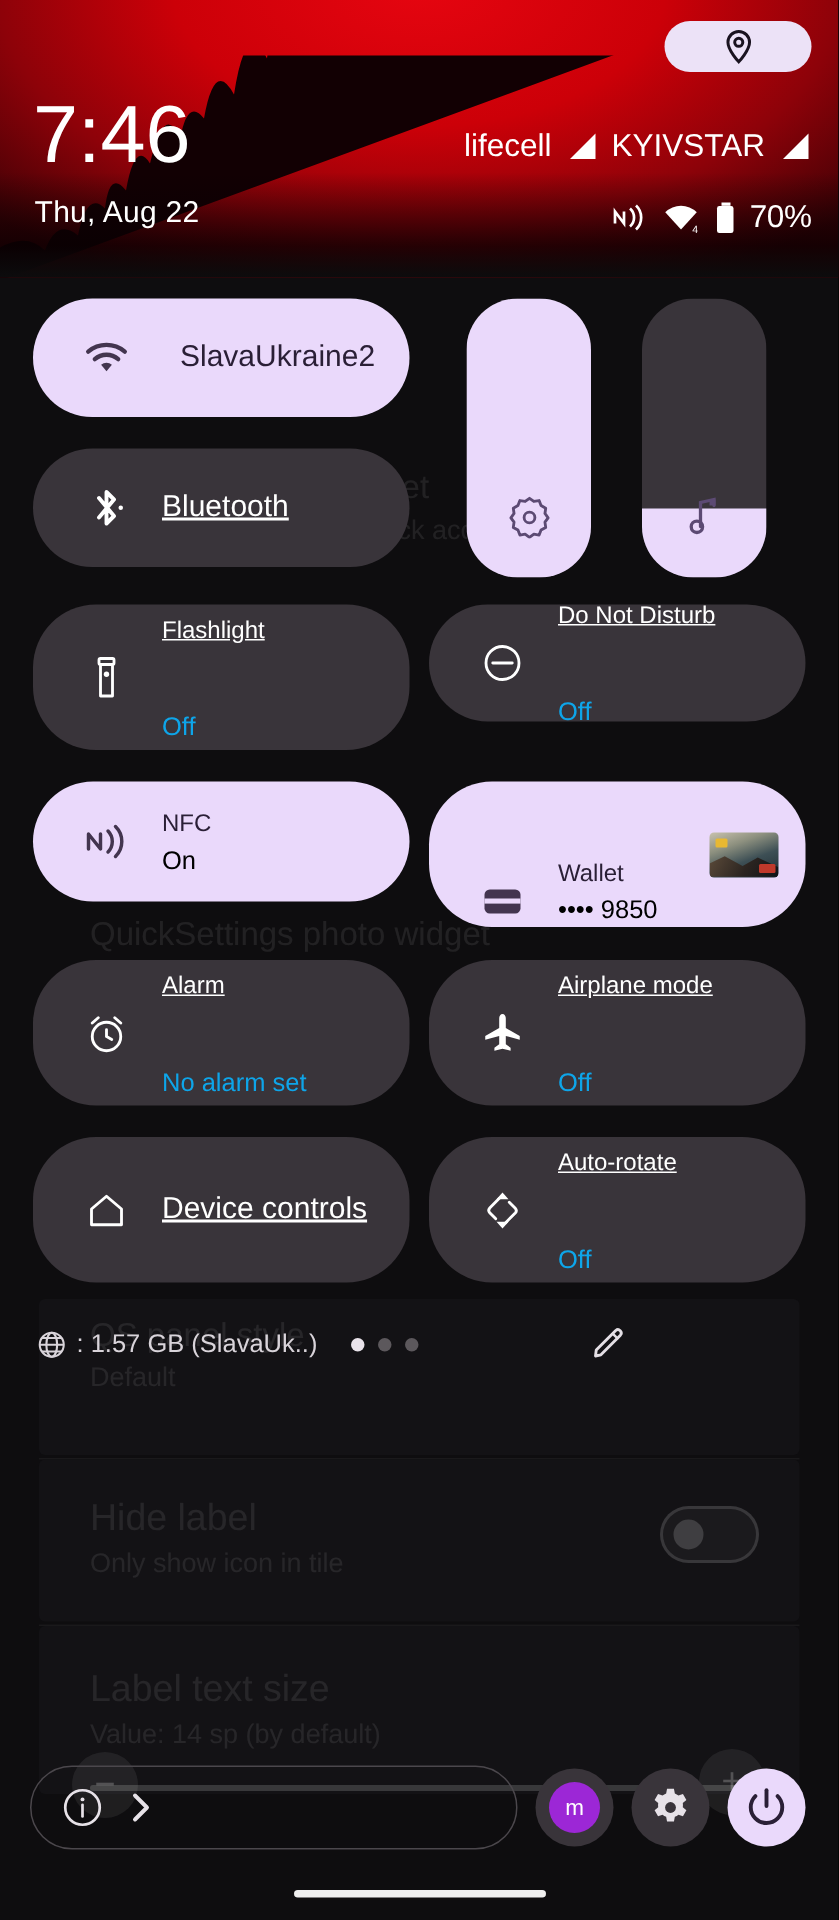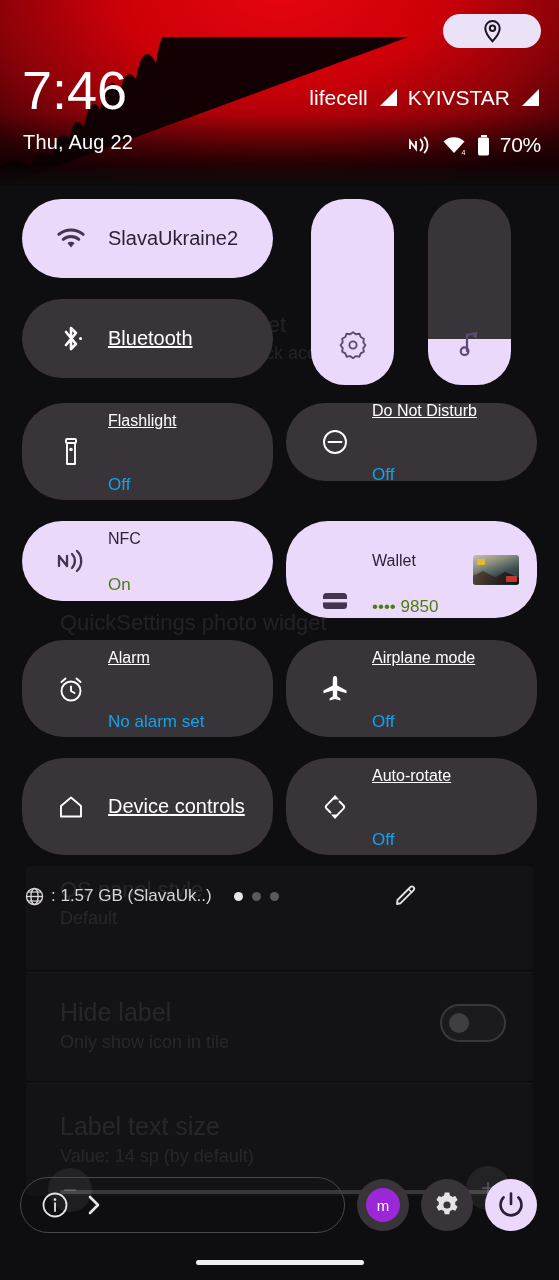--- a/index.html
+++ b/index.html
@@ -202,21 +202,21 @@
     white-space: nowrap;
   }
   .t-sub {
     font-size: 17px;
     line-height: 23px;
     white-space: nowrap;
   }
   .tile.inactive .t-label { color: #ffffff; text-decoration: underline; }
   .tile.inactive .t-sub   { color: #0ea5e9; margin-top: 40px; }
   .tile.active   .t-label { color: #2a1f36; }
-  .tile.active   .t-sub   { color: #4d7c0f; margin-top: 22px; }
+  .tile.active   .t-sub   { color: #000000; }
 
   .t-label.single { font-size: 20px; }
 
   
   .card-thumb {
     position: absolute;
     right: 18px;
     top: 50%;
     transform: translateY(-50%);
     width: 46px;
@@ -447,21 +447,21 @@
     <div class="loc-pill">
       <svg width="21" height="25" viewBox="0 0 21 25">
         <path d="M10.5 2 a7.2 7.2 0 0 1 7.2 7.2 c0 5.4 -7.2 13 -7.2 13 s-7.2 -7.6 -7.2 -13 A7.2 7.2 0 0 1 10.5 2 z" fill="none" stroke="#1a1320" stroke-width="2"></path>
         <circle cx="10.5" cy="9.2" r="2.7" fill="none" stroke="#1a1320" stroke-width="2"></circle>
       </svg>
     </div>
   </div>
 
   <div class="qs">
 
-    <div class="tile active" style="left:22px; top:14px; width:251px; height:79px;">
+    <div class="tile active" style="left:22px; top:14px; width:251px; height:79px;gap:12px;">
       <span class="t-icon">
         <svg width="30" height="24" viewBox="0 0 30 24">
           <path d="M15 20.5 l-3.6 -4.4 a5.8 5.8 0 0 1 7.2 0 Z" fill="#43354f" stroke="none"></path>
           <path d="M7.2 12.4 a12 12 0 0 1 15.6 0" fill="none" stroke="#43354f" stroke-width="2.9" stroke-linecap="round"></path>
           <path d="M2.8 7.4 a19 19 0 0 1 24.4 0" fill="none" stroke="#43354f" stroke-width="2.9" stroke-linecap="round"></path>
         </svg>
       </span>
       <span class="t-text">
         <span class="t-label single">SlavaUkraine2</span>
       </span>

